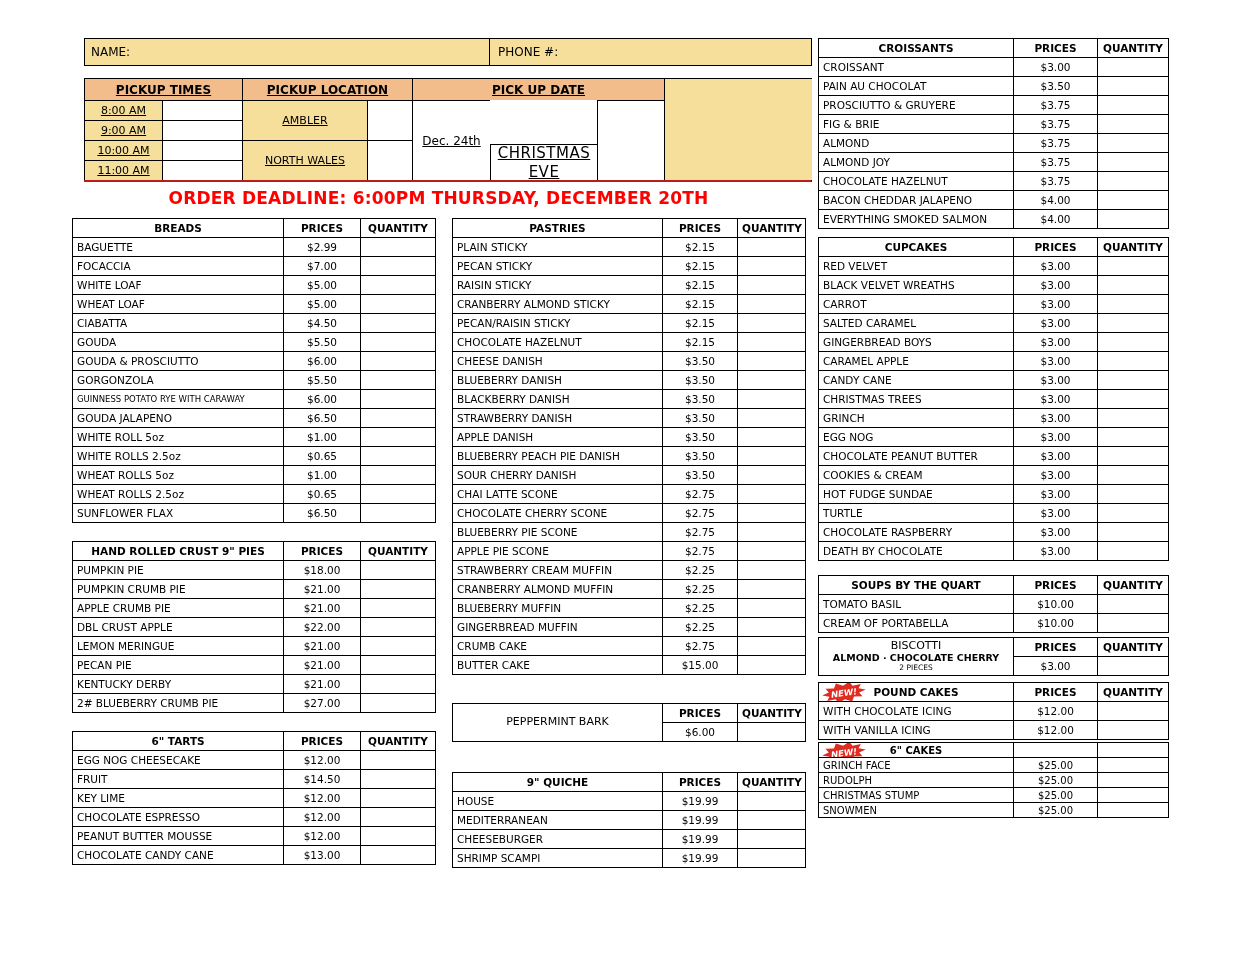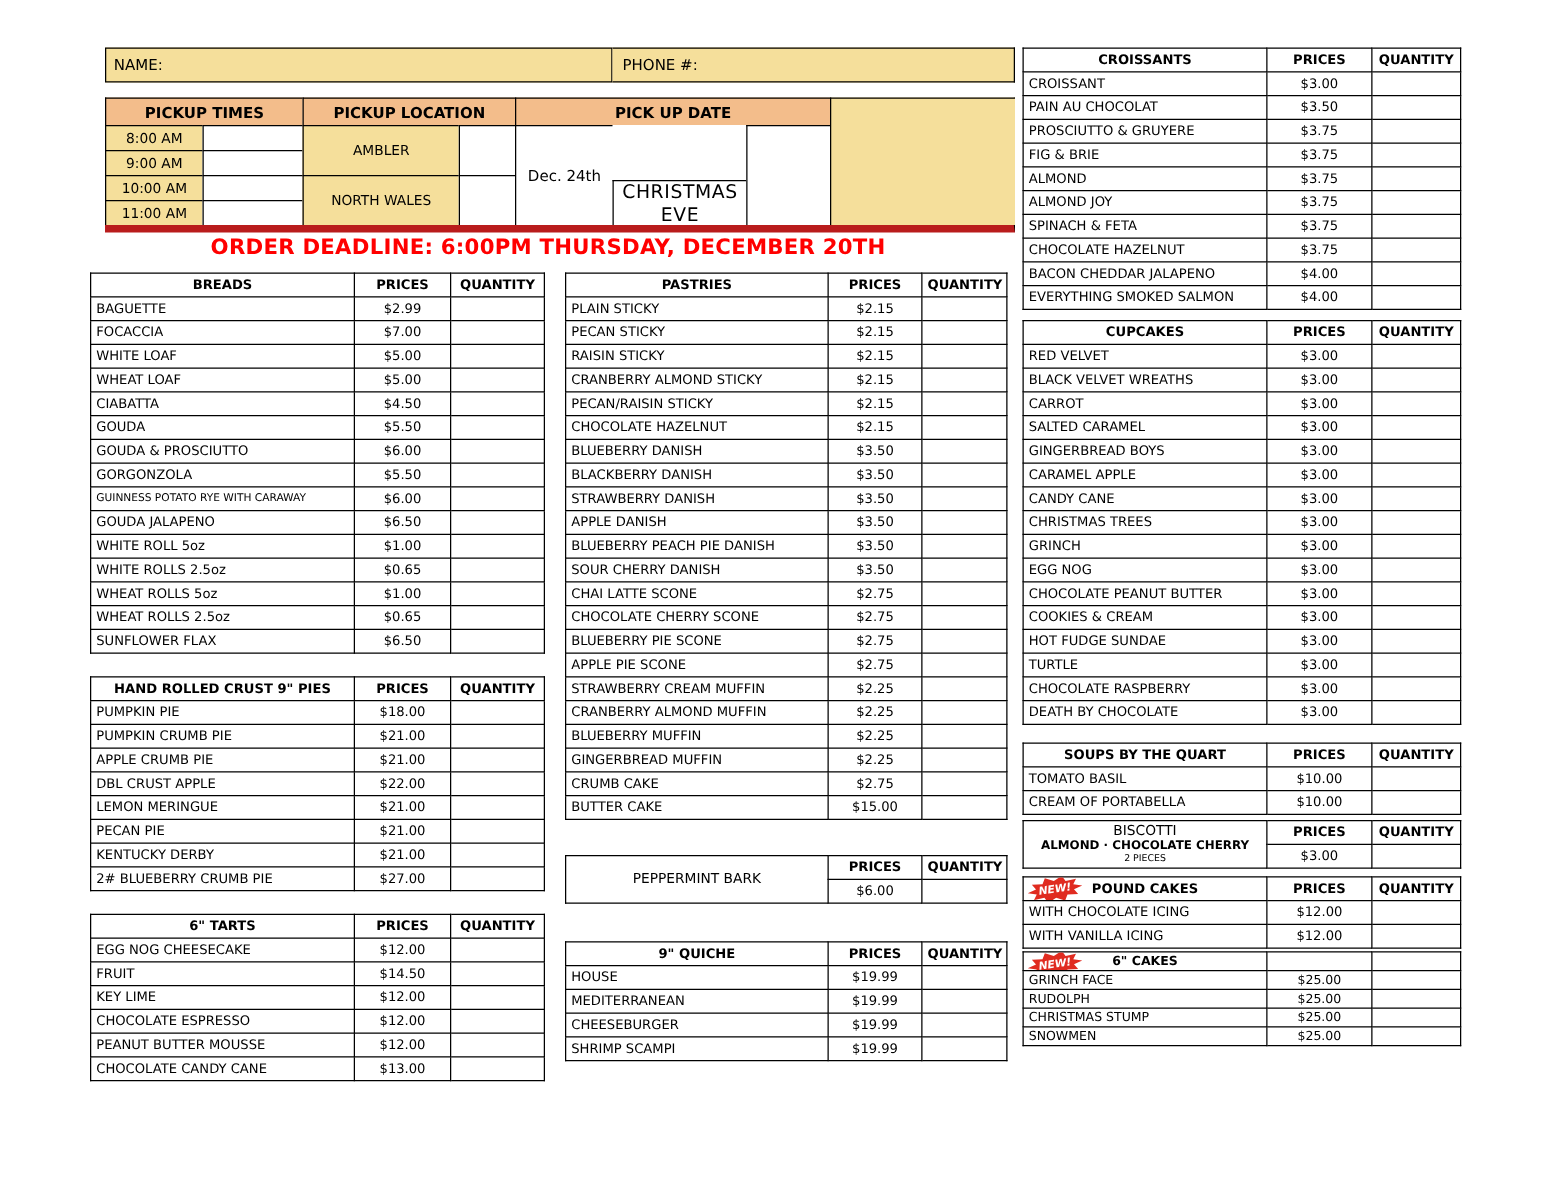--- a/index.html
+++ b/index.html
@@ -17,21 +17,21 @@
   .name-cell  { width:406px; display:flex; align-items:center; padding-left:6px; font-size:12px; }
   .phone-cell { width:322px; border-left:none; display:flex; align-items:center; padding-left:8px; font-size:12px; }
   .yellow { background:#F5DF9B; }
   .orange { background:#F3BD8B; }
 
   .pickup-grid {
     margin-top:12px;
     display:grid;
     grid-template-columns:78px 80px 125px 45px 78px 107px 67px 148px;
     grid-template-rows:22px 20px 20px 20px 20px;
-    border-right:1px solid #000; border-bottom:6px solid #b91c1c;
+    border-right:1px solid #000; border-bottom:2px solid #b91c1c;text-decoration:underline;
   }
   .gc { border-left:1px solid #000; border-top:1px solid #000;
         display:flex; align-items:center; justify-content:center;
         font-size:11px; overflow:hidden; }
   .gc.hdr { font-size:12px; font-weight:bold; }
   .gc.check { background:#fff; }
   .gc.date { font-size:12px; }
   .gc.eve { font-size:15px; text-align:center; flex-direction:column; line-height:1.25; letter-spacing:0.5px;margin-top:44px; }
 
   
@@ -371,20 +371,25 @@
             <td class="item-cell">PECAN/RAISIN STICKY</td>
             <td class="price-cell">$2.15</td>
             <td class="qty-cell"></td>
           </tr>
           <tr>
             <td class="item-cell">CHOCOLATE HAZELNUT</td>
             <td class="price-cell">$2.15</td>
             <td class="qty-cell"></td>
           </tr>
           <tr>
+            <td class="item-cell">CHEESE DANISH</td>
+            <td class="price-cell">$3.50</td>
+            <td class="qty-cell"></td>
+          </tr>
+          <tr>
             <td class="item-cell">BLUEBERRY DANISH</td>
             <td class="price-cell">$3.50</td>
             <td class="qty-cell"></td>
           </tr>
           <tr>
             <td class="item-cell">BLACKBERRY DANISH</td>
             <td class="price-cell">$3.50</td>
             <td class="qty-cell"></td>
           </tr>
           <tr>
@@ -547,25 +552,20 @@
             <td class="price-cell">$3.75</td>
             <td class="qty-cell"></td>
           </tr>
           <tr>
             <td class="item-cell">ALMOND</td>
             <td class="price-cell">$3.75</td>
             <td class="qty-cell"></td>
           </tr>
           <tr>
             <td class="item-cell">ALMOND JOY</td>
-            <td class="price-cell">$3.75</td>
-            <td class="qty-cell"></td>
-          </tr>
-          <tr>
-            <td class="item-cell">SPINACH &amp; FETA</td>
             <td class="price-cell">$3.75</td>
             <td class="qty-cell"></td>
           </tr>
           <tr>
             <td class="item-cell">CHOCOLATE HAZELNUT</td>
             <td class="price-cell">$3.75</td>
             <td class="qty-cell"></td>
           </tr>
           <tr>
             <td class="item-cell">BACON CHEDDAR JALAPENO</td>

